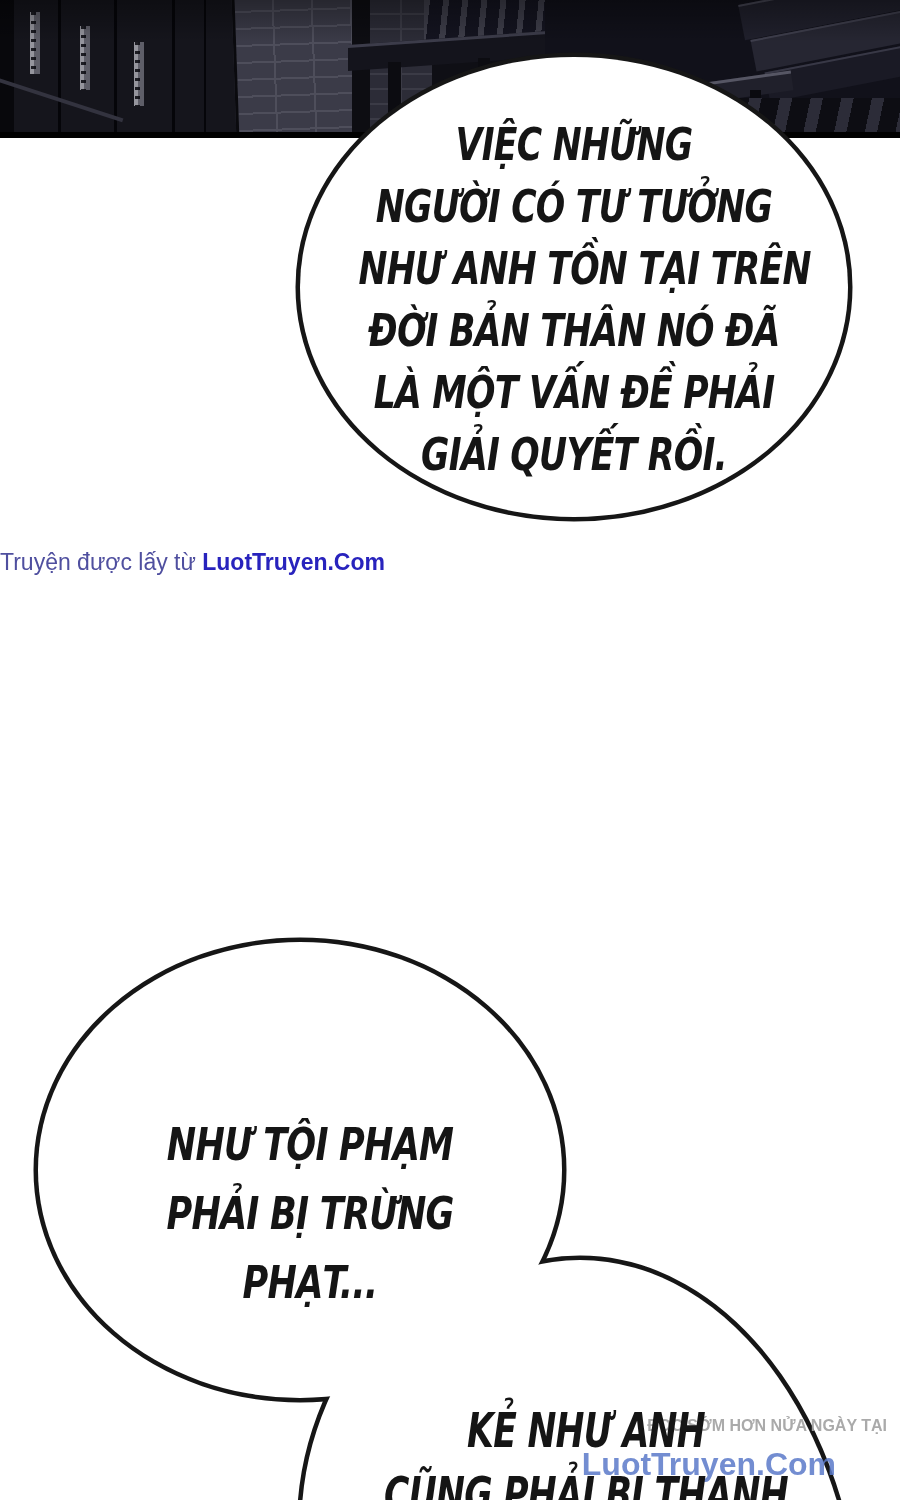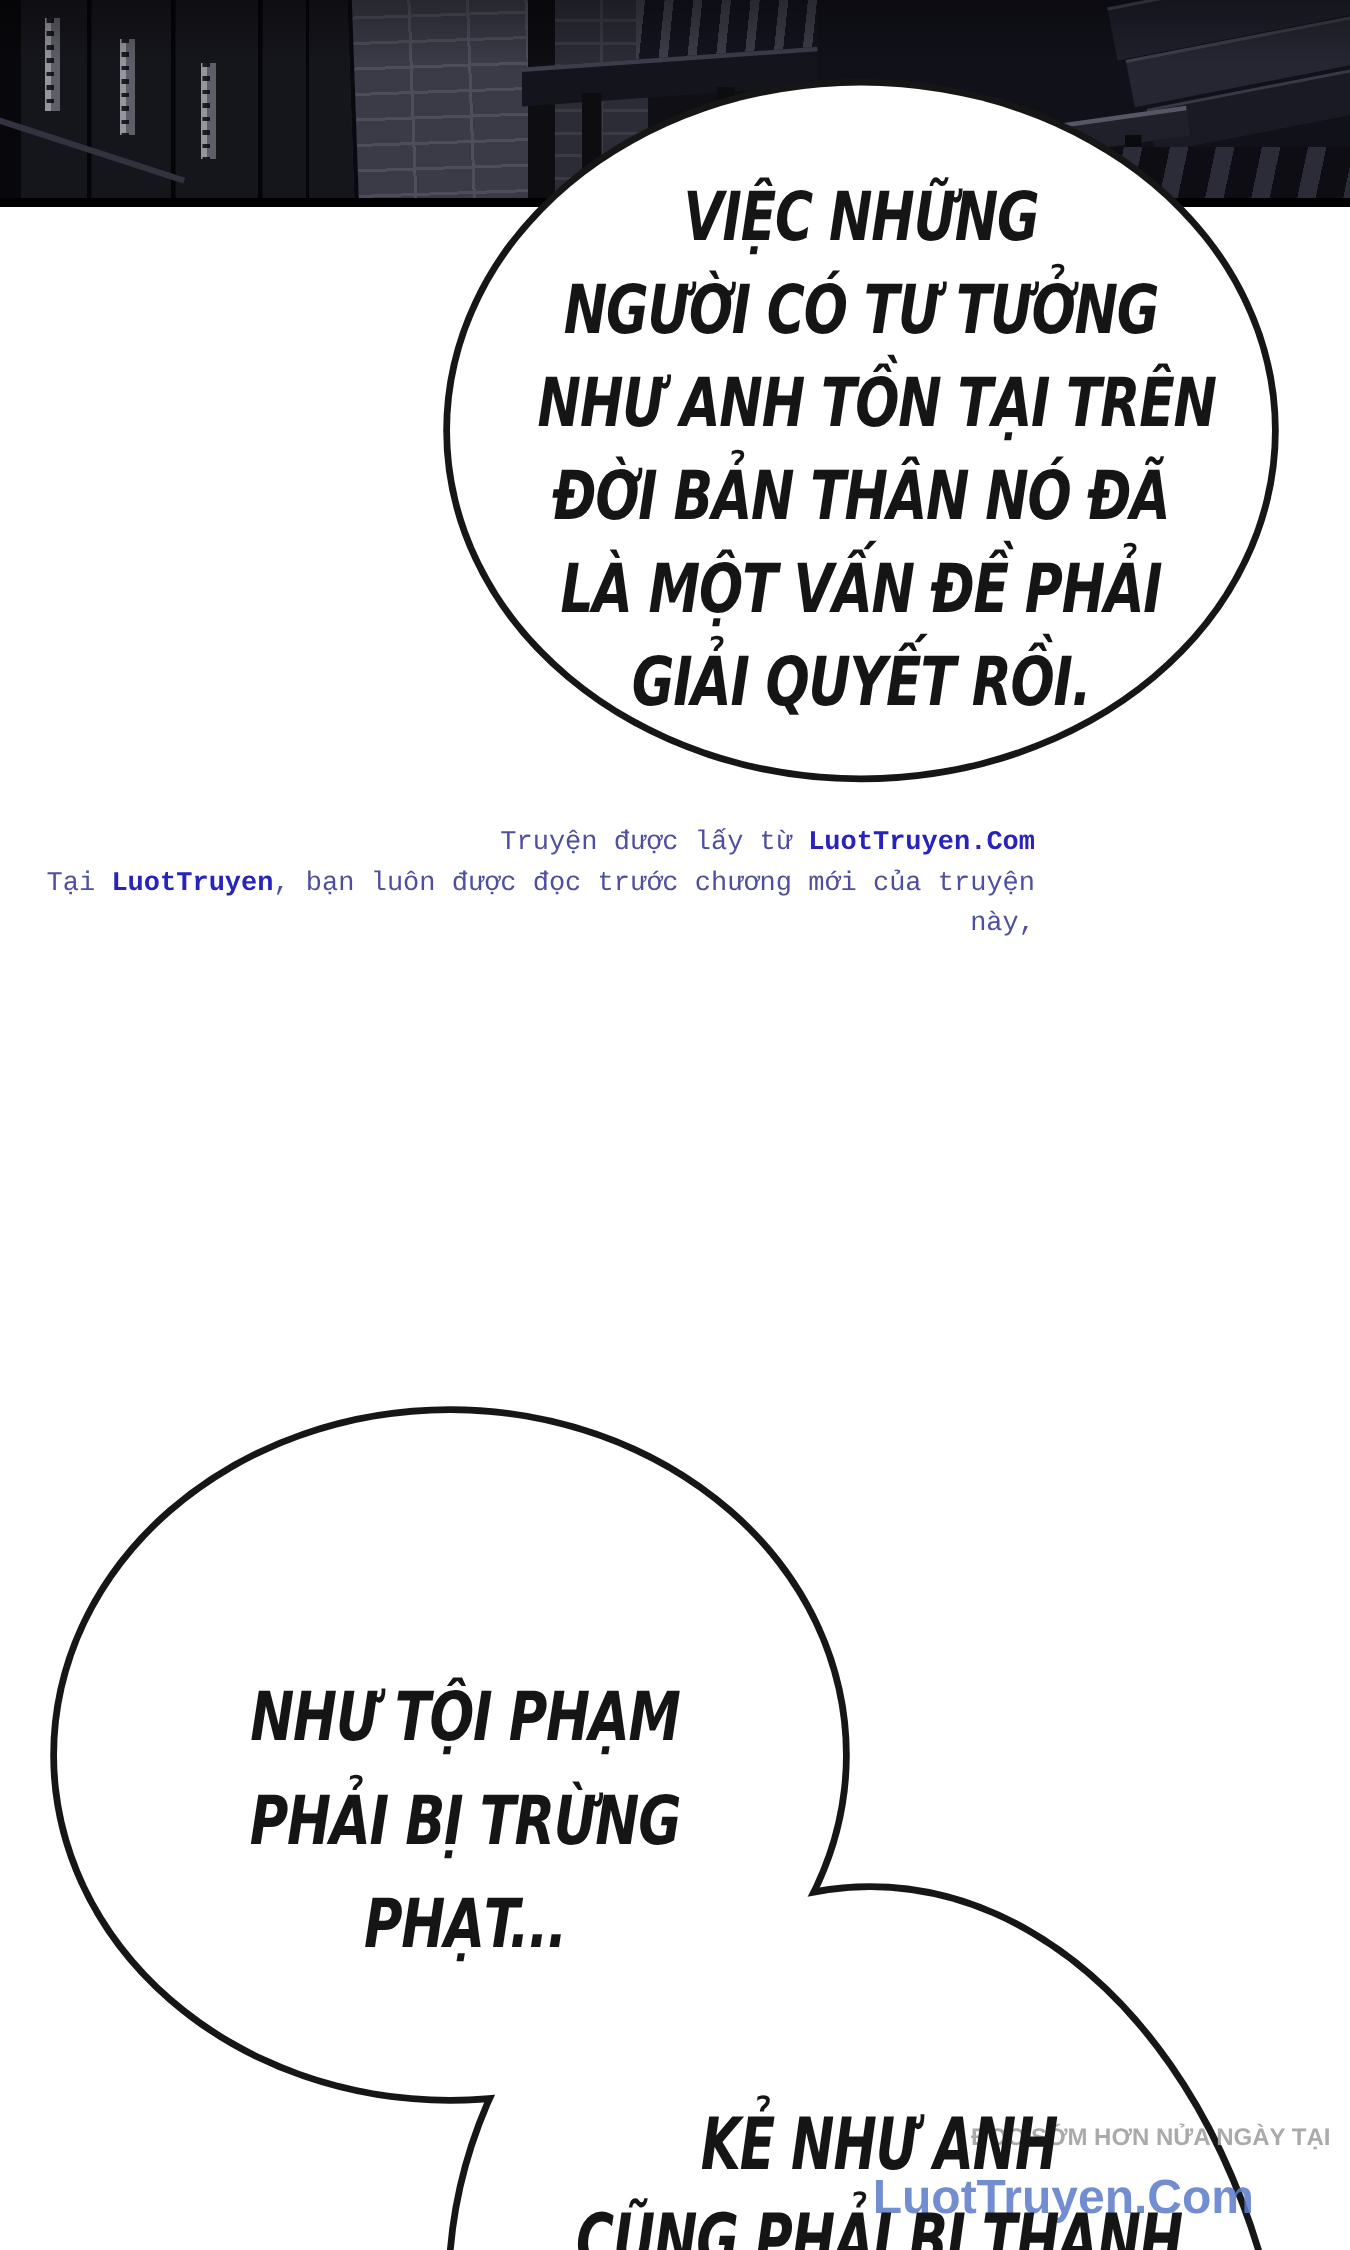--- a/index.html
+++ b/index.html
@@ -58,22 +58,22 @@
   
   .bubble-text{
     position:absolute;color:#151515;font-weight:700;font-style:italic;
     text-align:center;letter-spacing:-1px;white-space:nowrap;
   }
   .bt1{left:294px;top:114px;width:560px;font-size:45px;line-height:62px;transform:scaleX(.77);}
   .bt2{left:30px;top:1110px;width:560px;font-size:45px;line-height:69px;transform:scaleX(.78);}
   .bt3{left:286px;top:1398px;width:600px;font-size:48px;line-height:64px;transform:scaleX(.72);}
   
   .wm-center{
-    position:absolute;left:0;top:549px;width:690px;text-align:right;
-    font-family:Liberation Mono, monospace;font-size:18px;line-height:27px;color:#4f4f9f;
+    position:absolute;left:0;top:549px;width:690px;text-align:left;
+    font-family:Liberation Sans, sans-serif;font-size:23px;line-height:27px;color:#4f4f9f;
   }
   .wm-center b{color:#2823bd;font-weight:700;}
   
   .wm-corner-1{
     position:absolute;right:13px;top:1417px;font-family:"Liberation Sans",sans-serif;
     font-weight:700;font-size:16px;color:#a3a3a3;opacity:.92;white-space:nowrap;
   }
   .wm-corner-2{
     position:absolute;right:64px;top:1446px;font-family:"Liberation Sans",sans-serif;
     font-weight:700;font-size:32px;color:#5b7ac9;opacity:.85;white-space:nowrap;
@@ -147,16 +147,15 @@
     <div>PHẠT...</div>
   </div>
 
   <div class="bubble-text bt3">
     <div>KẺ NHƯ ANH</div>
     <div>CŨNG PHẢI BỊ THANH</div>
   </div>
 
   <div class="wm-center">
     <div class="wm-line"><span>Truyện được lấy từ </span><b>LuotTruyen.Com</b></div>
-    <div class="wm-line"><span>Tại </span><b>LuotTruyen</b><span>, bạn luôn được đọc trước chương mới của truyện này,</span></div>
   </div>
 
 </div>
 
 </body></html>

